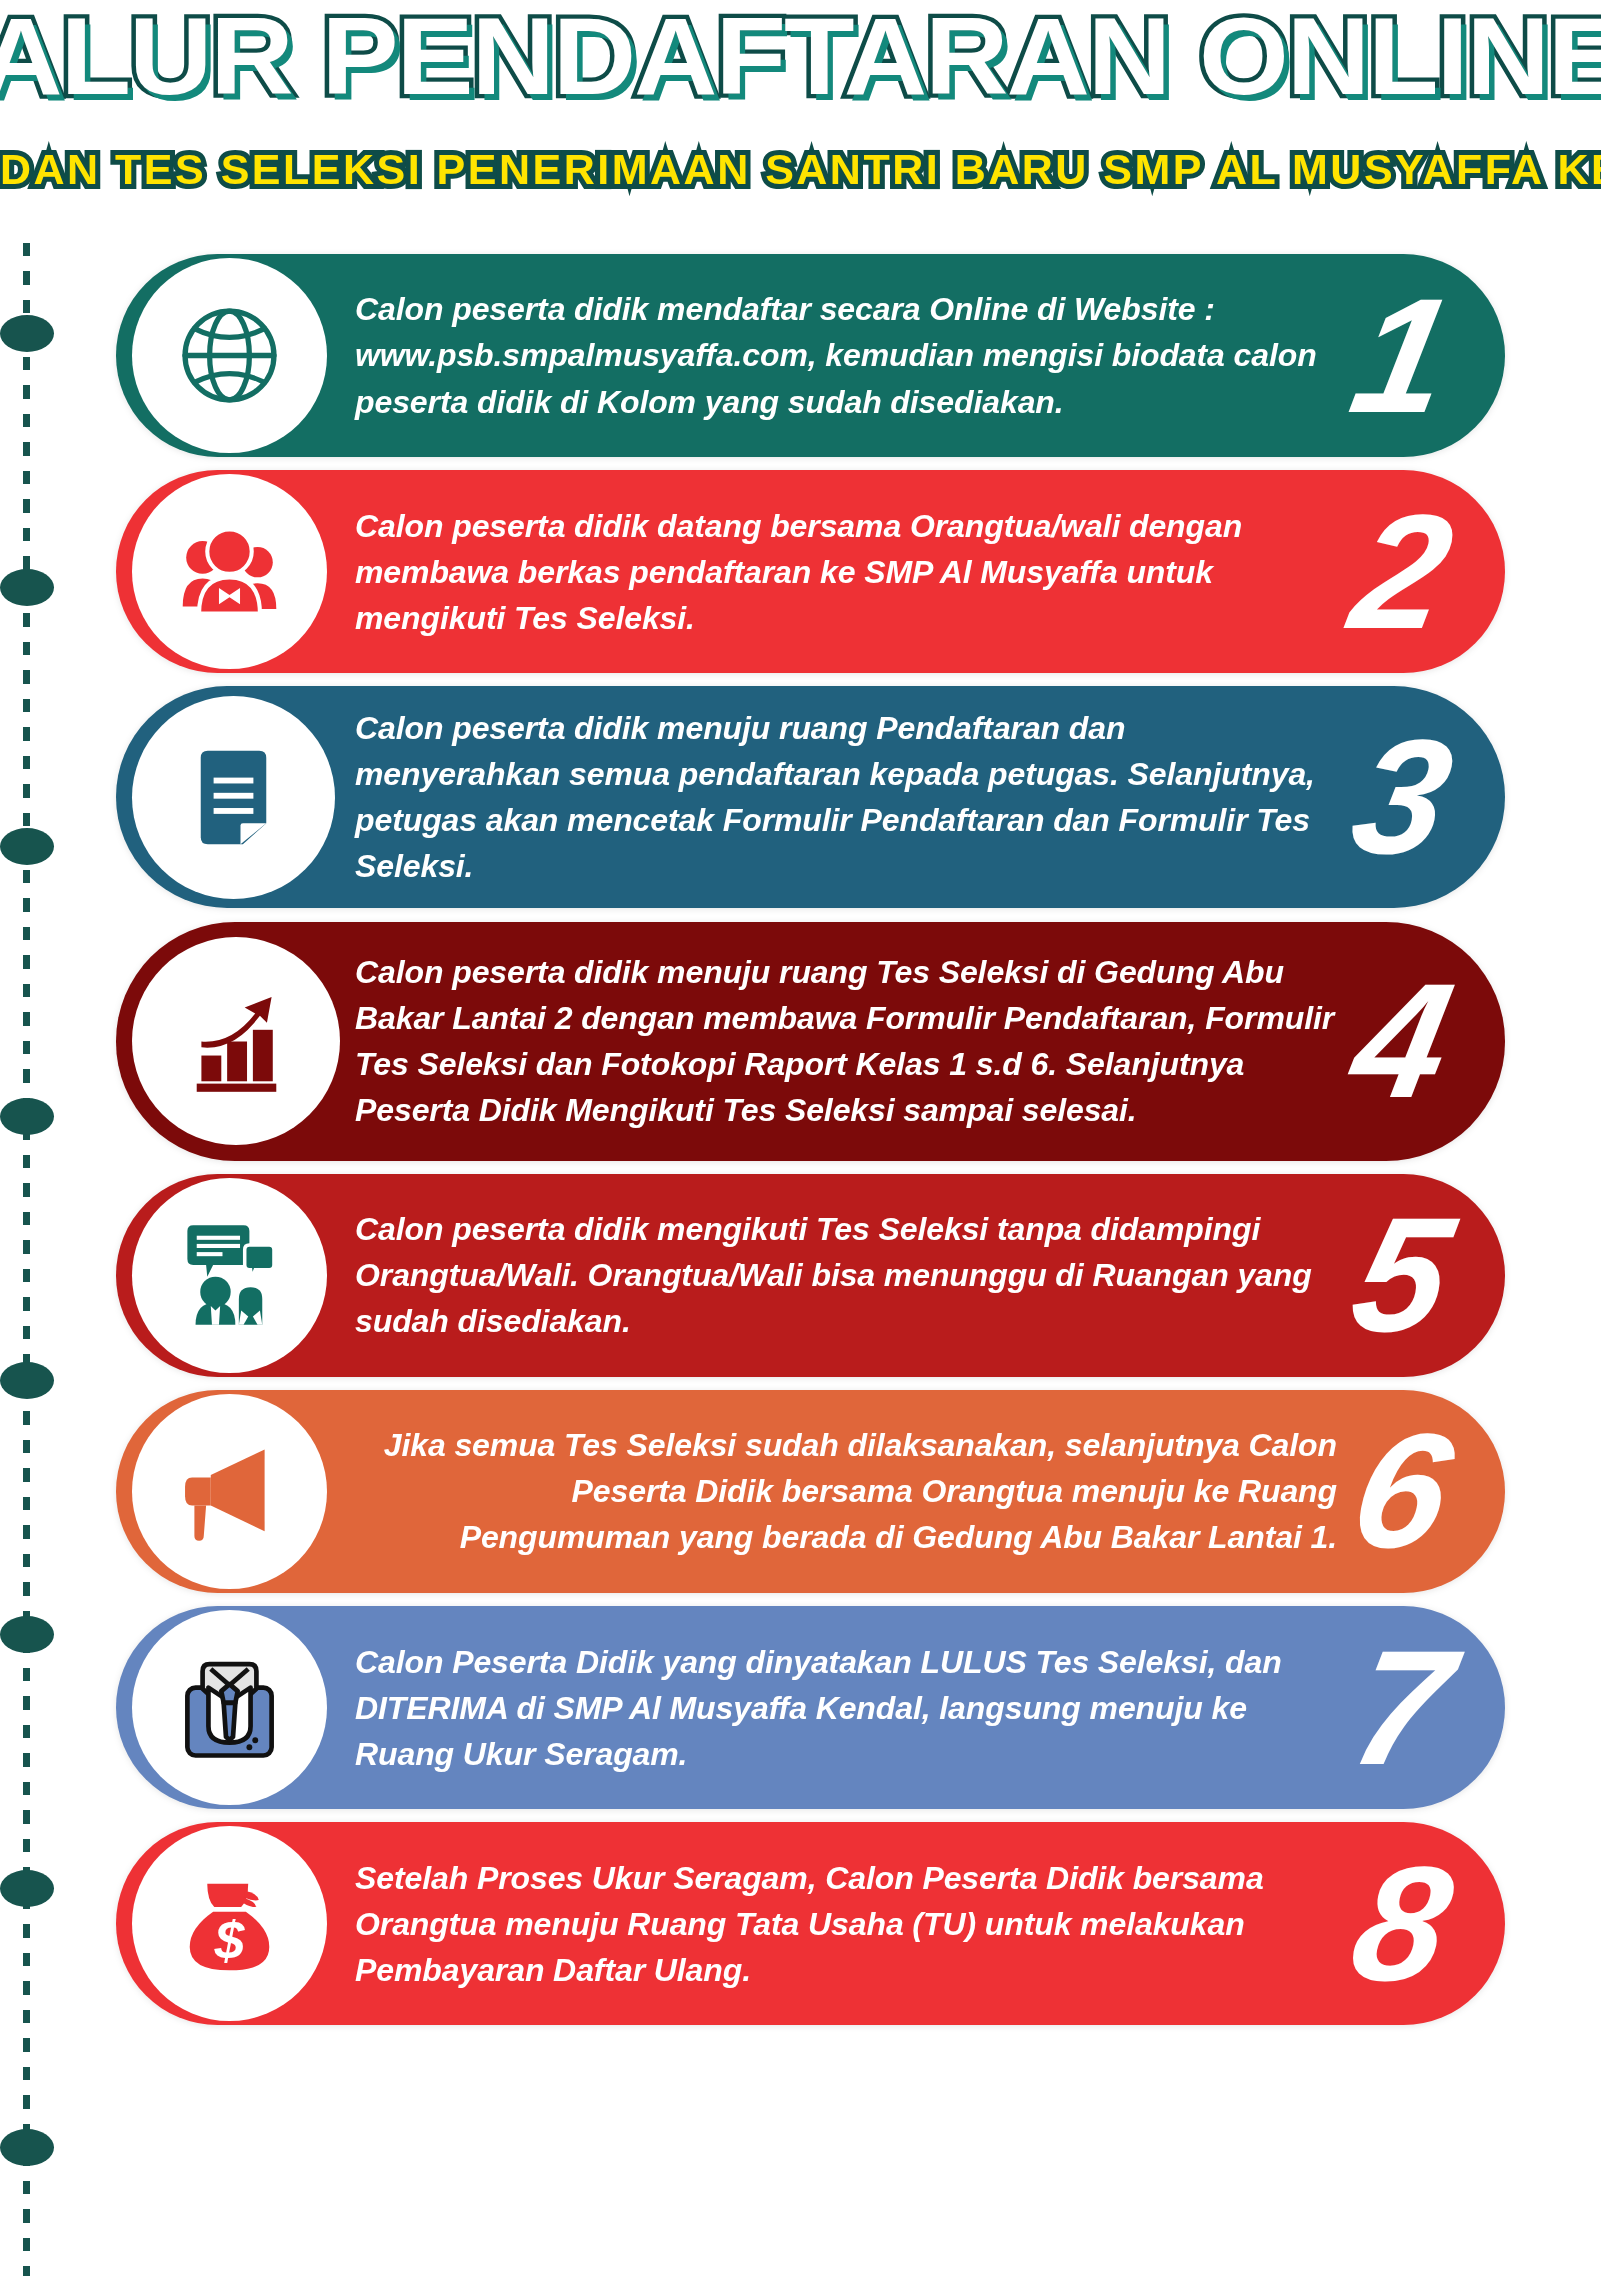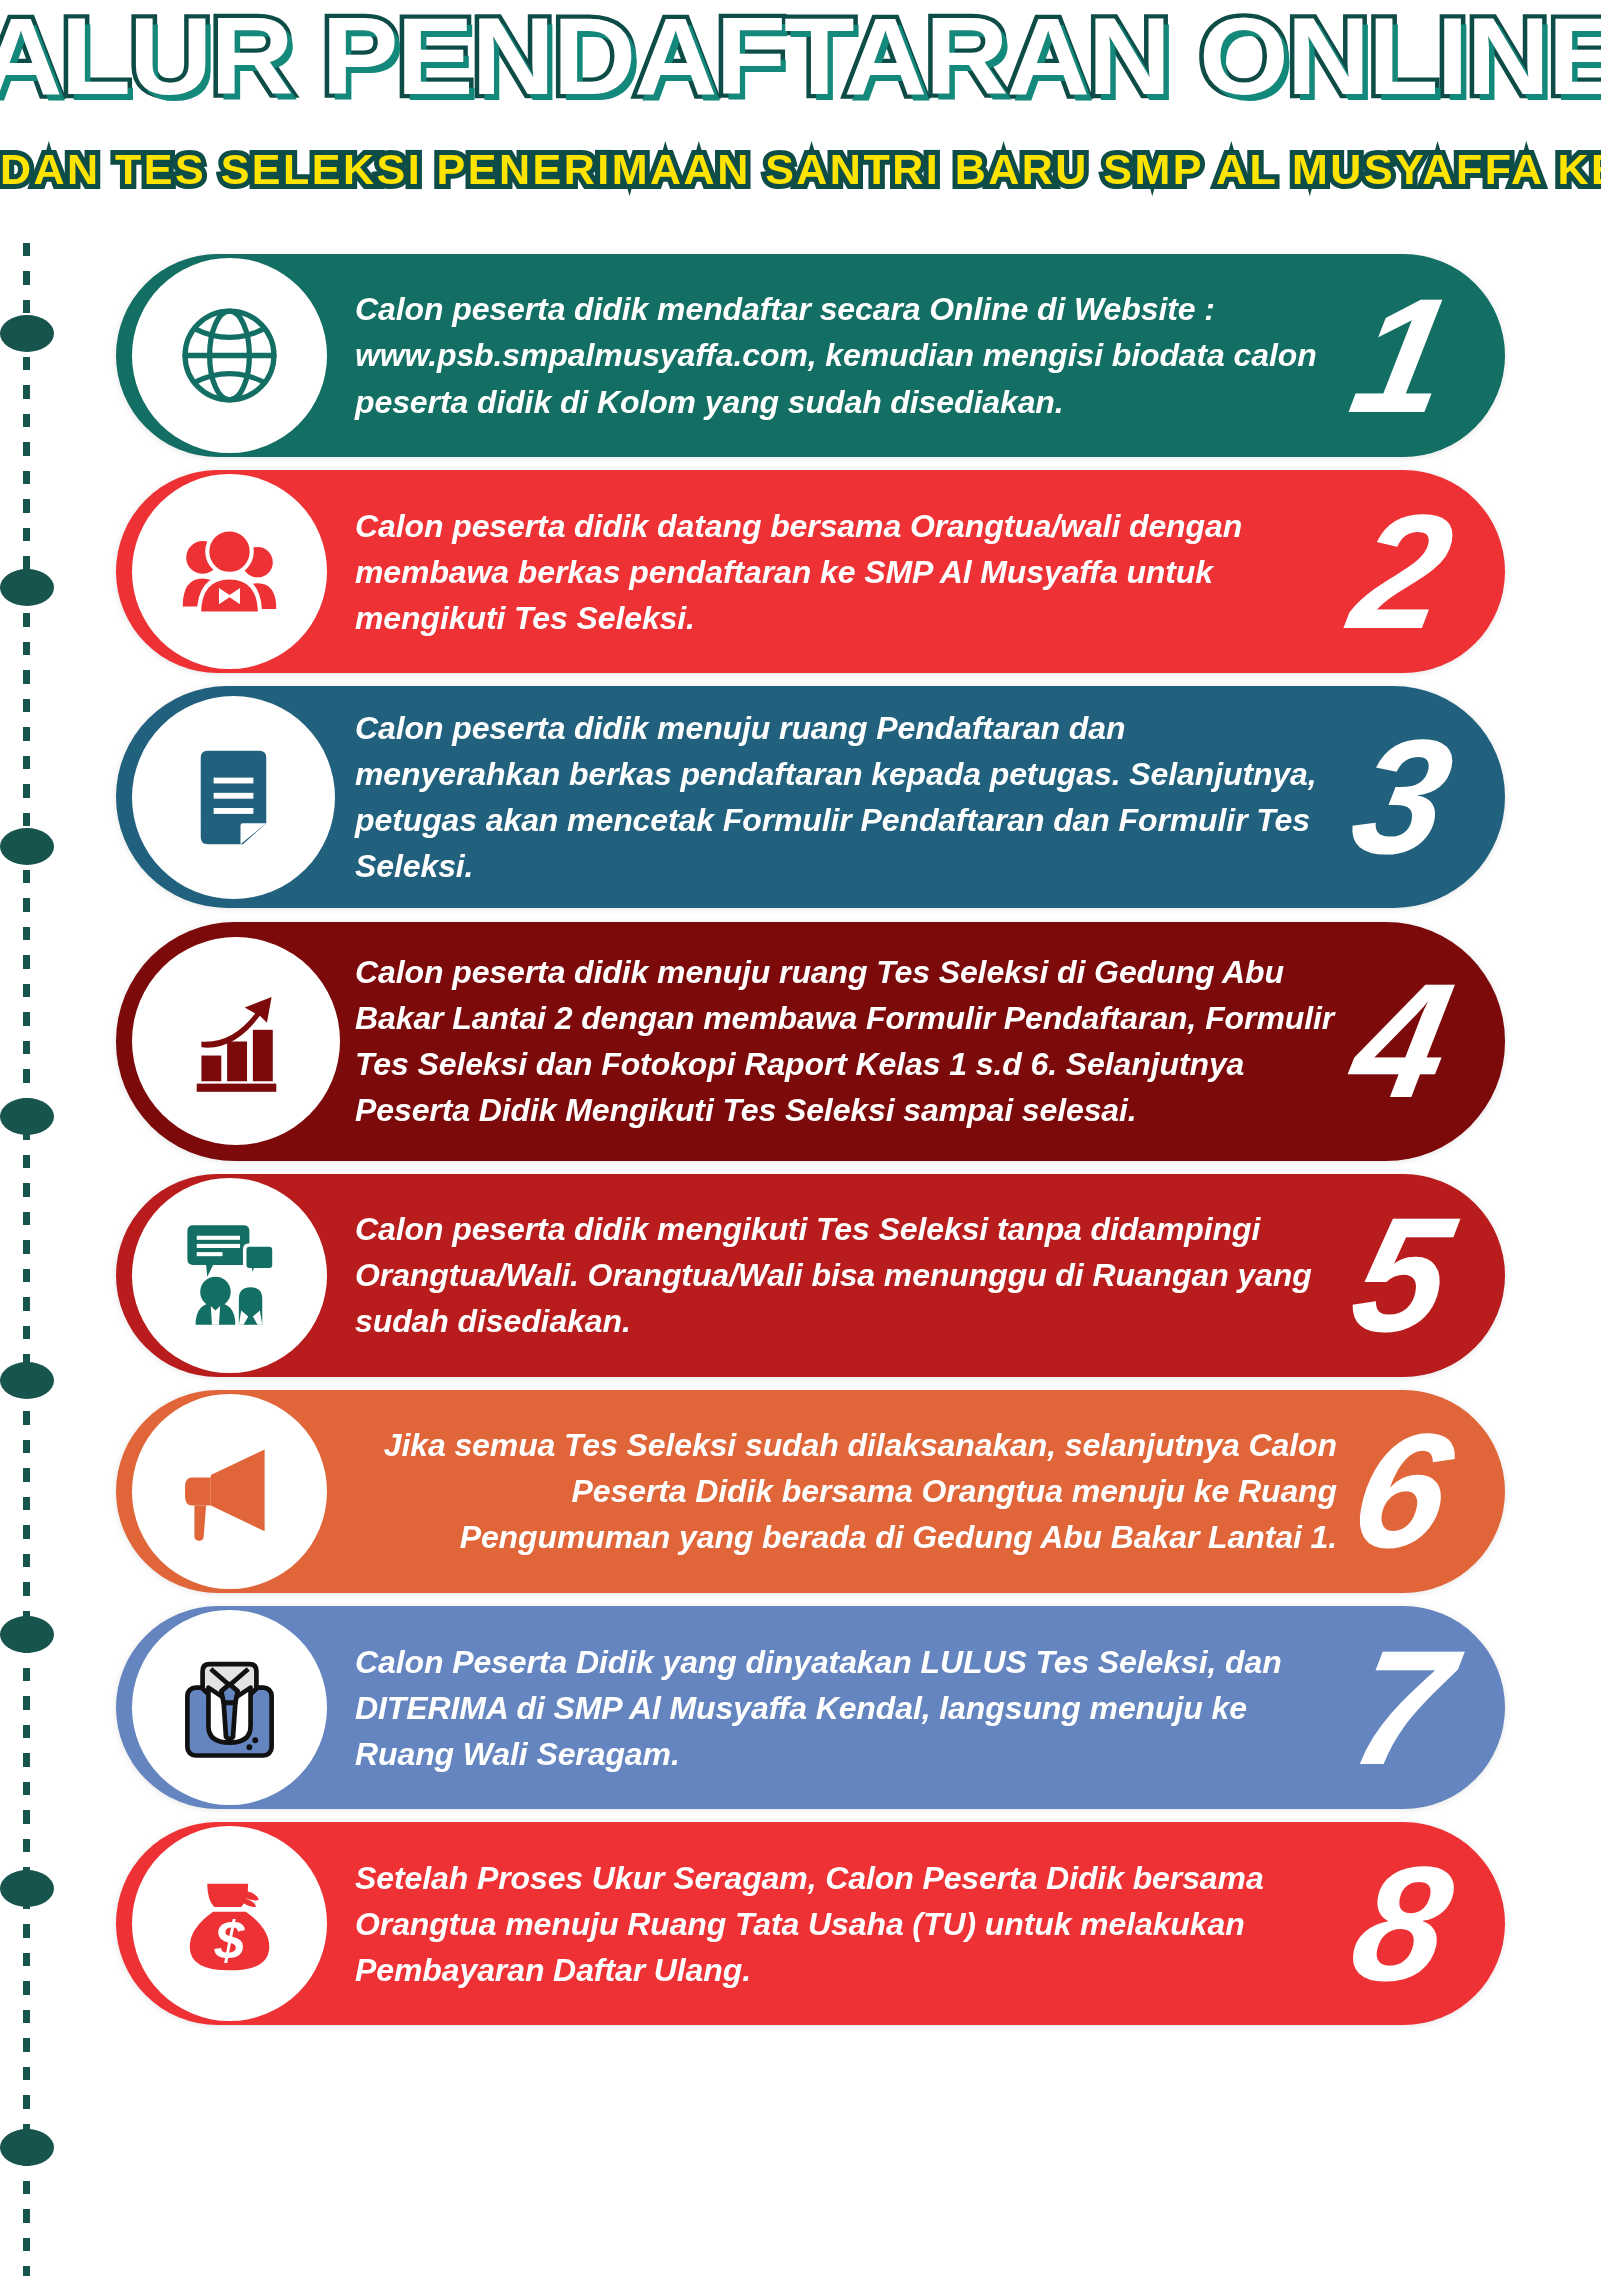--- a/index.html
+++ b/index.html
@@ -231,21 +231,21 @@
     <div class="step step-3 tall" style="background: rgb(33, 97, 126);">
       <div class="icon-circle">
         <svg viewBox="0 0 100 100" style="fill: rgb(33, 97, 126);">
           <path d="M22 16 Q22 10 28 10 L72 10 Q78 10 78 16 L78 72 L58 90 L28 90 Q22 90 22 84 Z"></path>
           <path d="M78 72 L58 72 Q56 72 56 74 L56 90 Z" fill="#ffffff"></path>
           <rect x="33" y="33" width="34" height="5" fill="#ffffff"></rect>
           <rect x="33" y="46" width="34" height="5" fill="#ffffff"></rect>
           <rect x="33" y="59" width="34" height="5" fill="#ffffff"></rect>
         </svg>
       </div>
-      <div class="step-text">Calon peserta didik menuju ruang Pendaftaran dan menyerahkan berkas pendaftaran kepada petugas. Selanjutnya, petugas akan mencetak Formulir Pendaftaran dan Formulir Tes Seleksi.</div>
+      <div class="step-text">Calon peserta didik menuju ruang Pendaftaran dan menyerahkan semua pendaftaran kepada petugas. Selanjutnya, petugas akan mencetak Formulir Pendaftaran dan Formulir Tes Seleksi.</div>
       <div class="step-num">3</div>
     </div>
 
     <div class="step step-4 taller" style="background: rgb(124, 10, 10);">
       <div class="icon-circle">
         <svg viewBox="0 0 100 100" style="fill: rgb(124, 10, 10);">
           <rect x="20" y="62" width="17" height="22"></rect>
           <rect x="42" y="50" width="17" height="34"></rect>
           <rect x="64" y="40" width="17" height="44"></rect>
           <rect x="16" y="86" width="68" height="7"></rect>
@@ -297,21 +297,21 @@
             <path d="M32 33 L32 66 Q32 80 50 80 Q68 80 68 66 L68 33 L50 45 Z" fill="#ffffff"></path>
             <path d="M43 36 L50 30 L57 36 L55 46 L45 46 Z" fill="#6485bf"></path>
             <path d="M45 46 L55 46 L53 75 Q50 79 47 75 Z" fill="#6485bf"></path>
             <line x1="34" y1="17" x2="50" y2="31"></line>
             <line x1="66" y1="17" x2="50" y2="31"></line>
           </g>
           <circle cx="72" cy="78" r="2.5" fill="#111111"></circle>
           <circle cx="67" cy="84" r="2.5" fill="#111111"></circle>
         </svg>
       </div>
-      <div class="step-text">Calon Peserta Didik yang dinyatakan LULUS Tes Seleksi, dan DITERIMA di SMP Al Musyaffa Kendal, langsung menuju ke Ruang Wali Seragam.</div>
+      <div class="step-text">Calon Peserta Didik yang dinyatakan LULUS Tes Seleksi, dan DITERIMA di SMP Al Musyaffa Kendal, langsung menuju ke Ruang Ukur Seragam.</div>
       <div class="step-num">7</div>
     </div>
 
     <div class="step step-8" style="background: rgb(238, 49, 53);">
       <div class="icon-circle">
         <svg viewBox="0 0 100 100" style="fill: rgb(238, 49, 53);">
           <path d="M31 16 L66 16 Q66 30 60 36 L37 36 Q31 30 31 16 Z"></path>
           <path d="M63 22 Q74 24 75 30 Q70 31 63 28 Z"></path>
           <path d="M62 28 Q72 31 73 36 Q67 36 61 32 Z"></path>
           <path d="M36 40 Q16 54 16 70 Q16 90 50 90 Q84 90 84 70 Q84 54 64 40 Z"></path>

